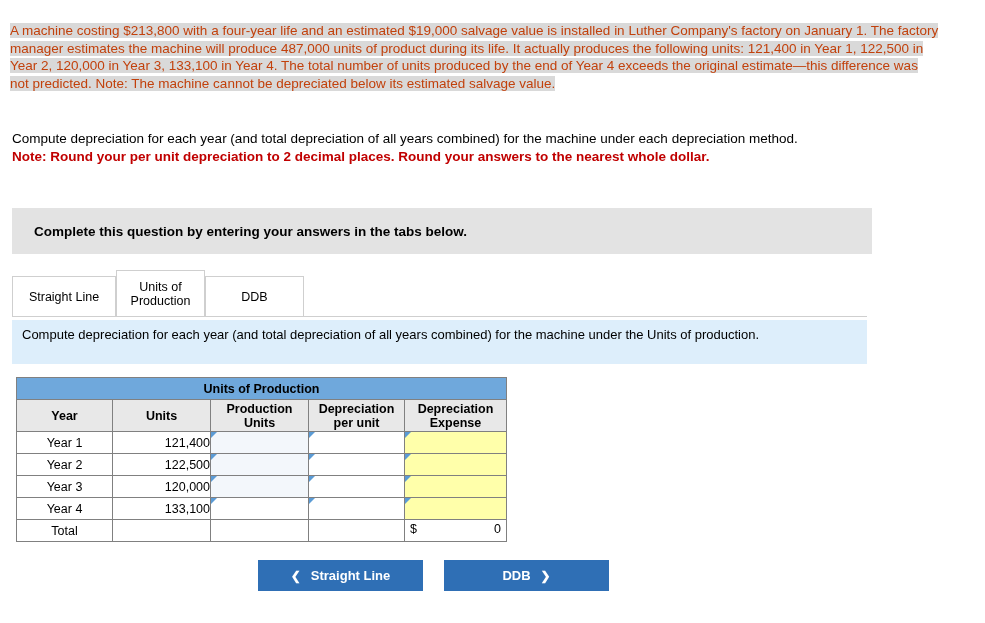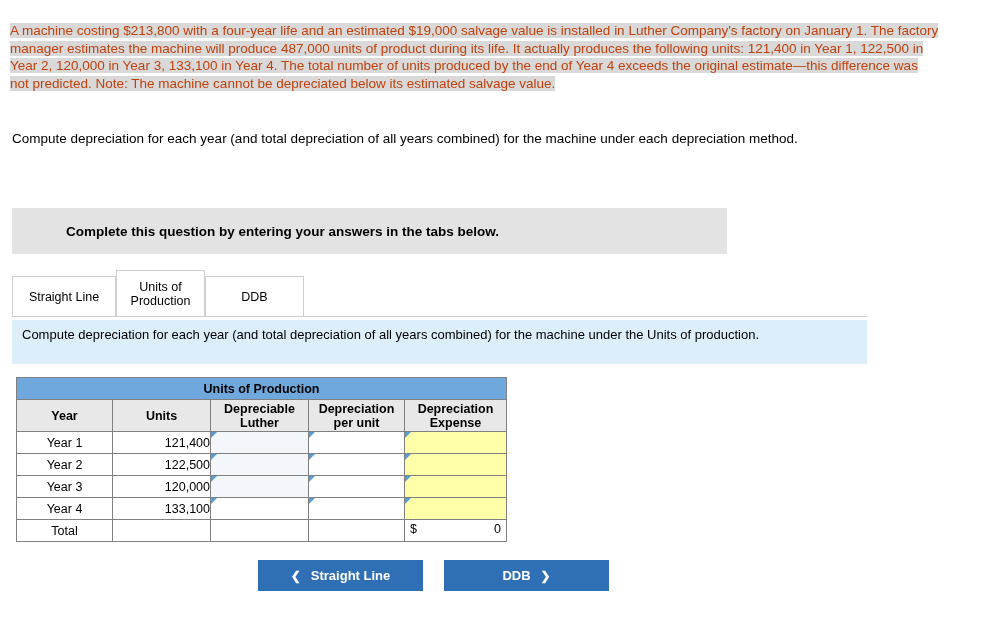--- a/index.html
+++ b/index.html
@@ -51,26 +51,25 @@
   .required-note {
     font-weight: bold;
     color: #c00000;
     font-size: 13.5px;
   }
   
   .gray-bar {
     position: absolute;
     left: 12px;
     top: 208px;
-    width: 683px;
+    width: 860px;
     height: 46px;
     background: #e3e3e3;
     display: flex;
     align-items: center;
-    padding-left: 32px;
   }
   .gray-bar-text {
     font-weight: bold;
     font-size: 13.5px;
     padding-left: 22px;
   }
   
   .tabs {
     position: absolute;
     left: 12px;
@@ -243,20 +242,21 @@
 <body>
 
 <div class="page">
 
   <div class="problem">
     <span class="hl">A machine costing $213,800 with a four-year life and an estimated $19,000 salvage value is installed in Luther Company's factory on January 1. The factory manager estimates the machine will produce 487,000 units of product during its life. It actually produces the following units: 121,400 in Year 1, 122,500 in Year 2, 120,000 in Year 3, 133,100 in Year 4. The total number of units produced by the end of Year 4 exceeds the original estimate—this difference was not predicted. Note: The machine cannot be depreciated below its estimated salvage value.</span>
   </div>
 
   <div class="required-block">
     <div class="required-text">Compute depreciation for each year (and total depreciation of all years combined) for the machine under each depreciation method.</div>
+    <div class="required-note">Note: Round your per unit depreciation to 2 decimal places. Round your answers to the nearest whole dollar.</div>
   </div>
 
   <div class="gray-bar">
     <div class="gray-bar-text">Complete this question by entering your answers in the tabs below.</div>
   </div>
 
   <div class="tabs">
     <div class="tab t0">
       <span>Straight Line</span>
     </div>
@@ -274,21 +274,21 @@
 
   <div class="table-wrap">
     <table class="dep">
       <tbody>
           <tr>
         <th class="tbl-title" colspan="5">Units of Production</th>
       </tr>
       <tr>
         <th class="hdr c-year">Year</th>
         <th class="hdr c-units">Units</th>
-        <th class="hdr c-du">Depreciable Luther</th>
+        <th class="hdr c-du">Production Units</th>
         <th class="hdr c-dpu">Depreciation per unit</th>
         <th class="hdr c-de">Depreciation Expense</th>
       </tr>
 
       <tr>
         <td class="year-cell">Year 1</td>
         <td class="num-cell">121,400</td>
         <td class="input-cell tinted">
               <span class="corner"></span>
             </td>

